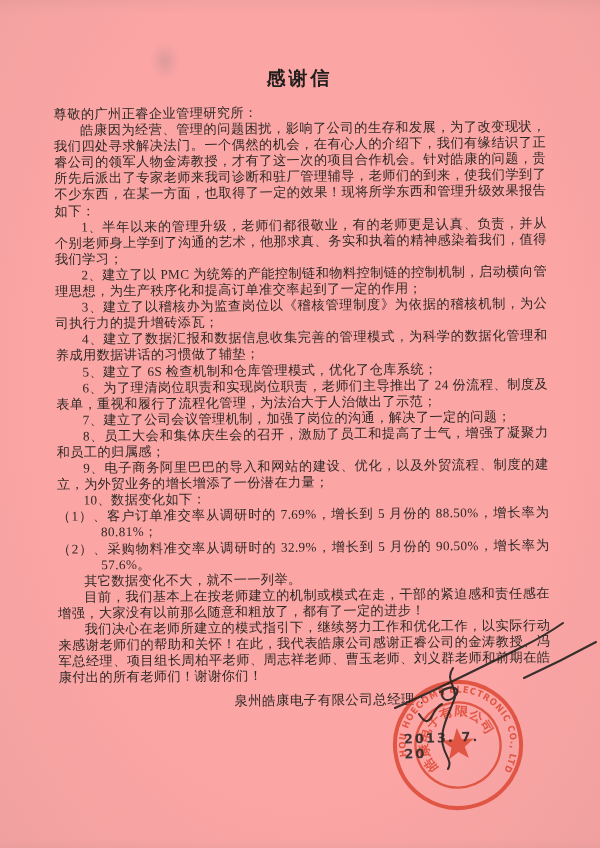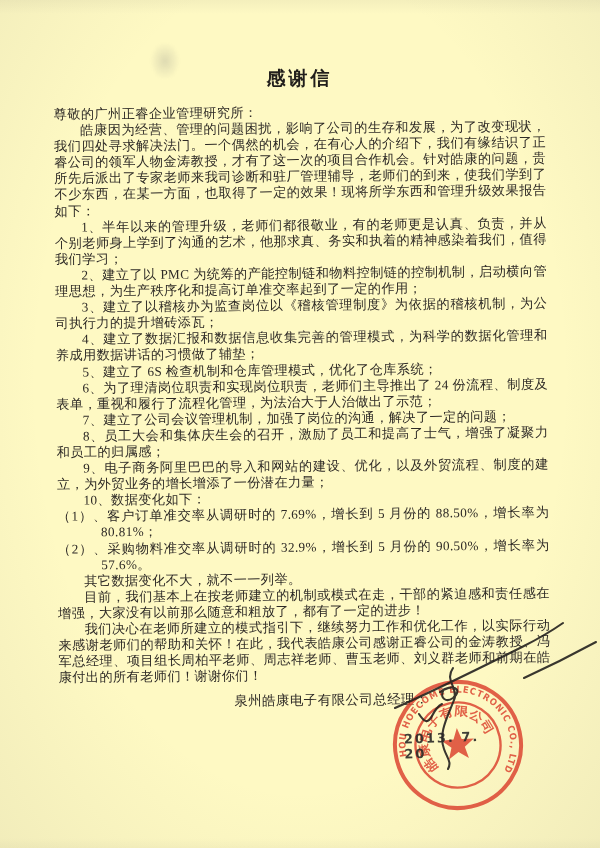--- a/index.html
+++ b/index.html
@@ -1,18 +1,18 @@
 <!DOCTYPE html>
 <html><head>
 <meta charset="utf-8">
 <style>
   html,body { margin:0; padding:0; background:#e9e7e3; }
   .page {
     position:relative; width:600px; height:848px; margin:0 auto;
-    background:#fef9c3; overflow:hidden;
+    background:#fca5a5; overflow:hidden;
     font-family:"Liberation Serif","DejaVu Serif",serif;
     color:#2e2a26;
   }
   .vignette {
     position:absolute; inset:0; pointer-events:none;
     background:
       linear-gradient(180deg, rgba(110,105,98,.07), rgba(110,105,98,0) 14px),
       linear-gradient(0deg, rgba(110,105,98,.05), rgba(110,105,98,0) 10px),
       radial-gradient(ellipse at 50% 45%, rgba(255,255,255,0) 62%, rgba(118,112,102,.09) 100%);
   }

